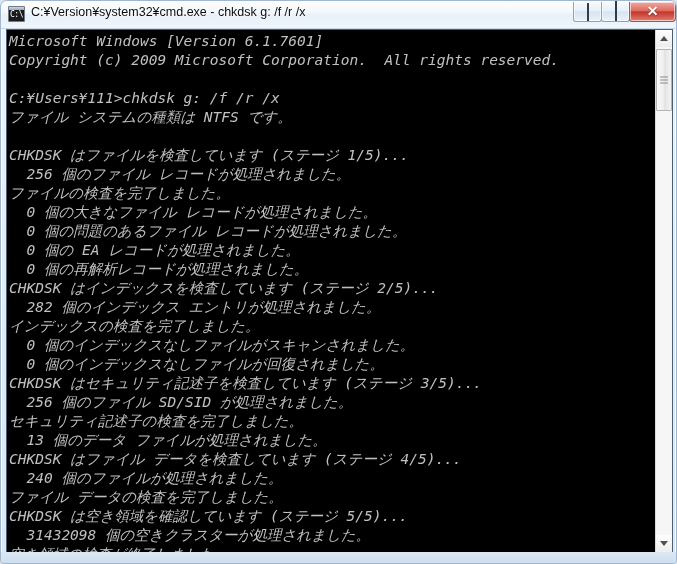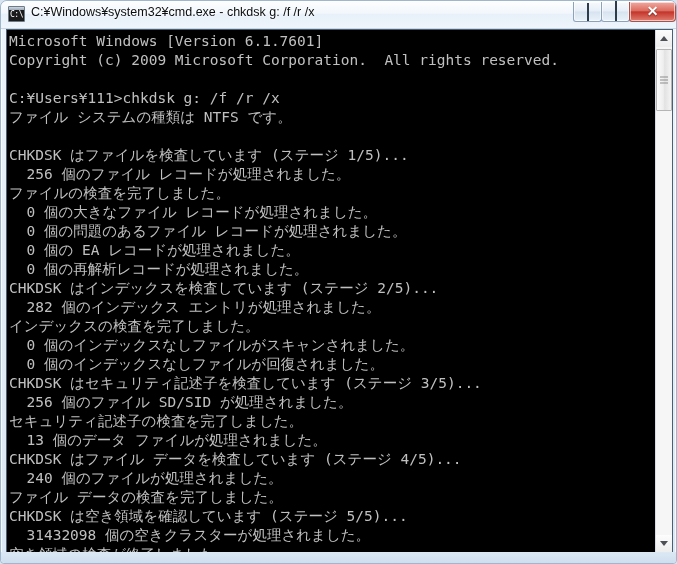--- a/index.html
+++ b/index.html
@@ -157,20 +157,21 @@
     line-height: 19px;
     padding: 2px 0 0 2px;
     box-sizing: border-box;
     white-space: pre;
     overflow: hidden;
     letter-spacing: 0px;
   }
   .console .ln {
     height: 19px;
     white-space: pre;
+    font-style: italic;
   }
 
   
   .scrollbar {
     position: absolute;
     right: 0; top: 0;
     width: 17px;
     height: 100%;
     background: #f0f0f0;
     border-left: 1px solid #d5dee7;
@@ -247,21 +248,21 @@
 </head>
 <body>
 
 <div class="window">
 
   <div class="titlebar">
     <div class="title-icon">
       <div class="bar"></div>
       <div class="glyph">C:\.</div>
     </div>
-    <div class="title-text">C:¥Windows¥system32¥cmd.exe - chkdsk  g: /f /r /x</div>
+    <div class="title-text">C:¥Version¥system32¥cmd.exe - chkdsk  g: /f /r /x</div>
 
     <div class="caption-buttons">
       <div class="cbtn min-btn">
         <span class="cg"><span class="min-glyph"></span></span>
       </div>
       <div class="cbtn max-btn">
         <span class="cg"><span class="max-glyph"></span></span>
       </div>
       <div class="cbtn close-btn">
         <span class="cg close-glyph">✕</span>

